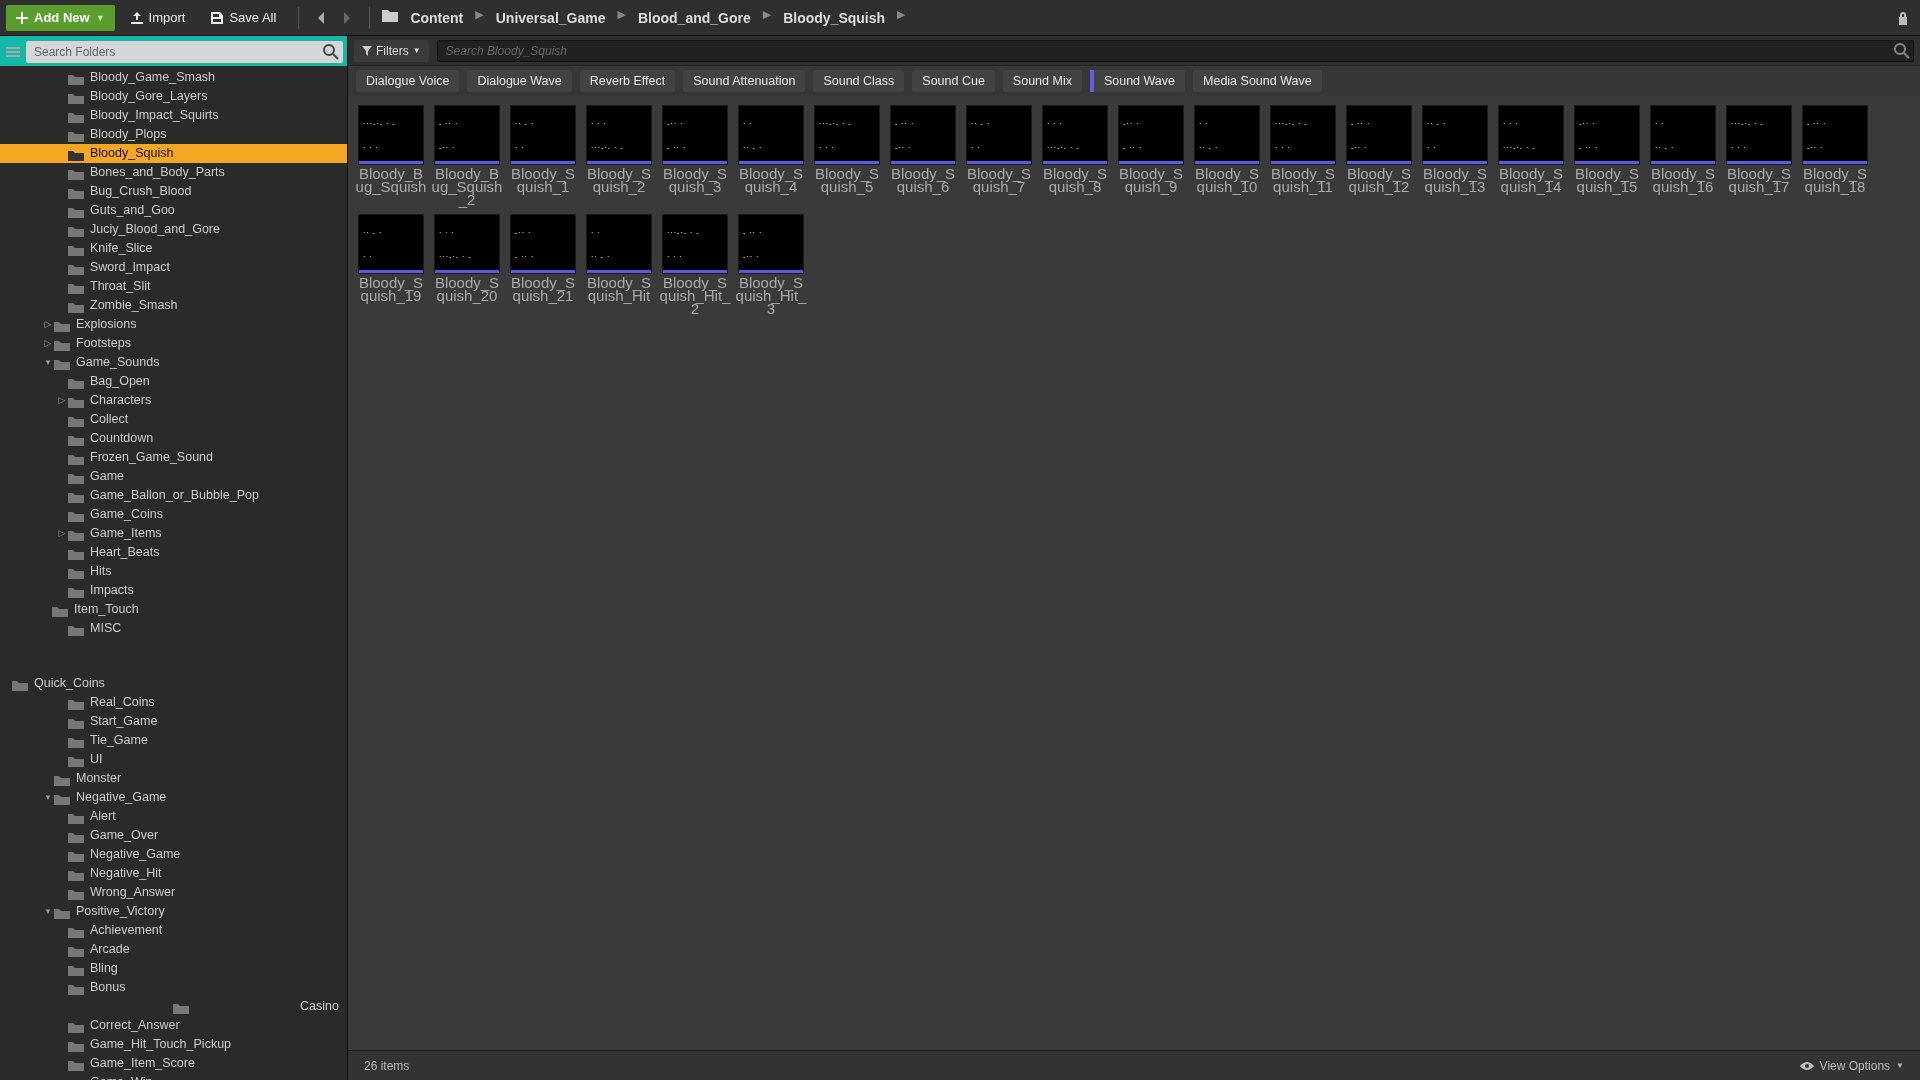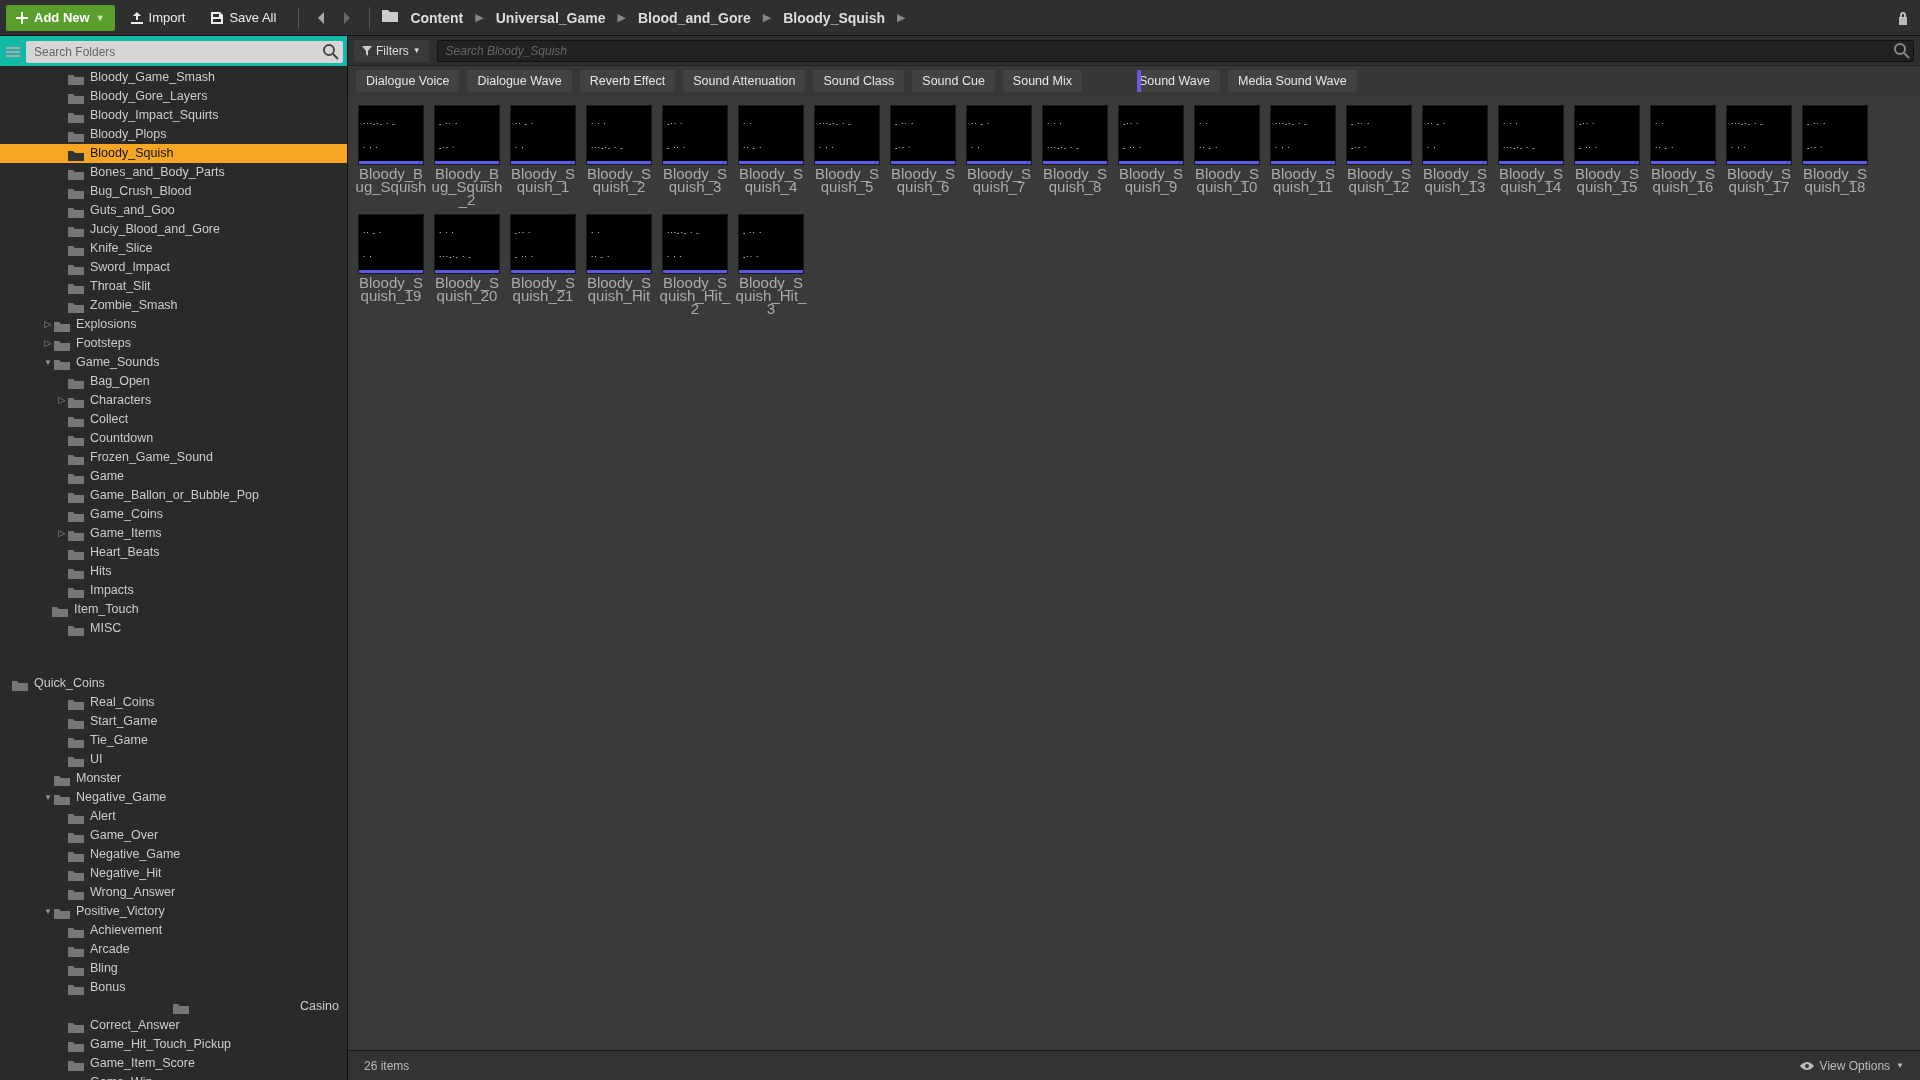--- a/index.html
+++ b/index.html
@@ -11,21 +11,21 @@
   border-bottom: 1px solid #111; padding: 0 6px; gap: 6px;
 }
 .btn { display: inline-flex; align-items: center; gap: 6px; height: 26px;
   padding: 0 10px; border-radius: 2px; font-size: 13px; color: #eee; cursor: pointer; }
 .btn-green { background: #5a9e2d; color: #fff; font-weight: 600; }
 .btn svg { width: 12px; height: 12px; fill: currentColor; }
 .sep { width: 1px; height: 22px; background: #555; margin: 0 6px; }
 .nav-arrows { display: flex; gap: 2px; }
 .navbtn { width: 22px; height: 22px; display: flex; align-items: center; justify-content: center;
   color: #aaa; cursor: pointer; border-radius: 2px; }
-.breadcrumb { display: flex; align-items: center; gap: 6px; font-size: 14px; color: #ddd; }
+.breadcrumb { display: flex; gap: 6px; font-size: 14px; color: #ddd; }
 .breadcrumb .crumb { display: flex; align-items: center; gap: 8px; padding: 2px 6px; cursor: pointer; font-weight: 600; }
 .breadcrumb .chev { color: #888; font-size: 11px; }
 .breadcrumb .root-icon svg { width:16px; height:16px; fill:#ccc; }
 .toolbar-spacer { flex: 1; }
 
 
 .body { display: flex; height: calc(1080px - 36px); }
 .sidebar { width: 348px; background: #2a2a2a; border-right: 1px solid #111; display: flex; flex-direction: column; }
 .main { flex: 1; background: #3a3a3a; display: flex; flex-direction: column; position: relative; }
 
@@ -60,21 +60,21 @@
 .main-search { flex:1; height:22px; background:#212121; border:1px solid #111; border-radius:2px; color:#ddd;
   font-size:12px; padding:0 22px 0 8px; font-style:italic; }
 .main-search::placeholder { color:#666; }
 .main-search-wrap .mag { position:absolute; right:4px; top:3px; width:16px; height:16px; color:#888; }
 
 
 .chips { height:30px; display:flex; align-items:center; gap:8px; padding:4px 8px; background:#373737;  }
 .chip { height:22px; padding:0 10px; background:#424242; color:#e6e6e6; font-size:12.5px;
   display:flex; align-items:center; border-radius:2px; cursor:pointer; position:relative; }
 .chip.active::before { content:""; position:absolute; left:0; top:0; bottom:0; width:4px; background:#6a5ae0; }
-.chip.active { padding-left:2px;margin-left:47px; }
+.chip.active { padding-left:14px; }
 
 
 .grid { flex:1; overflow:auto; padding:8px 6px; display:flex; flex-wrap:wrap; align-content:flex-start;
   gap:6px 2px; }
 .asset { width:74px; display:flex; flex-direction:column; align-items:center; padding:1px; cursor:pointer; }
 .thumb { width:66px; height:60px; background:#000; border:1px solid #1a1a1a; position:relative; overflow:hidden; }
 .thumb::after { content:""; position:absolute; left:0; right:0; bottom:0; height:3px; background:#5a5ae6; }
 .wave { position:absolute; left:4px; right:4px; color:#fff; font-size:7px; letter-spacing:1px;
   white-space:nowrap; overflow:hidden; }
 .wave.w1 { top:14px; }

